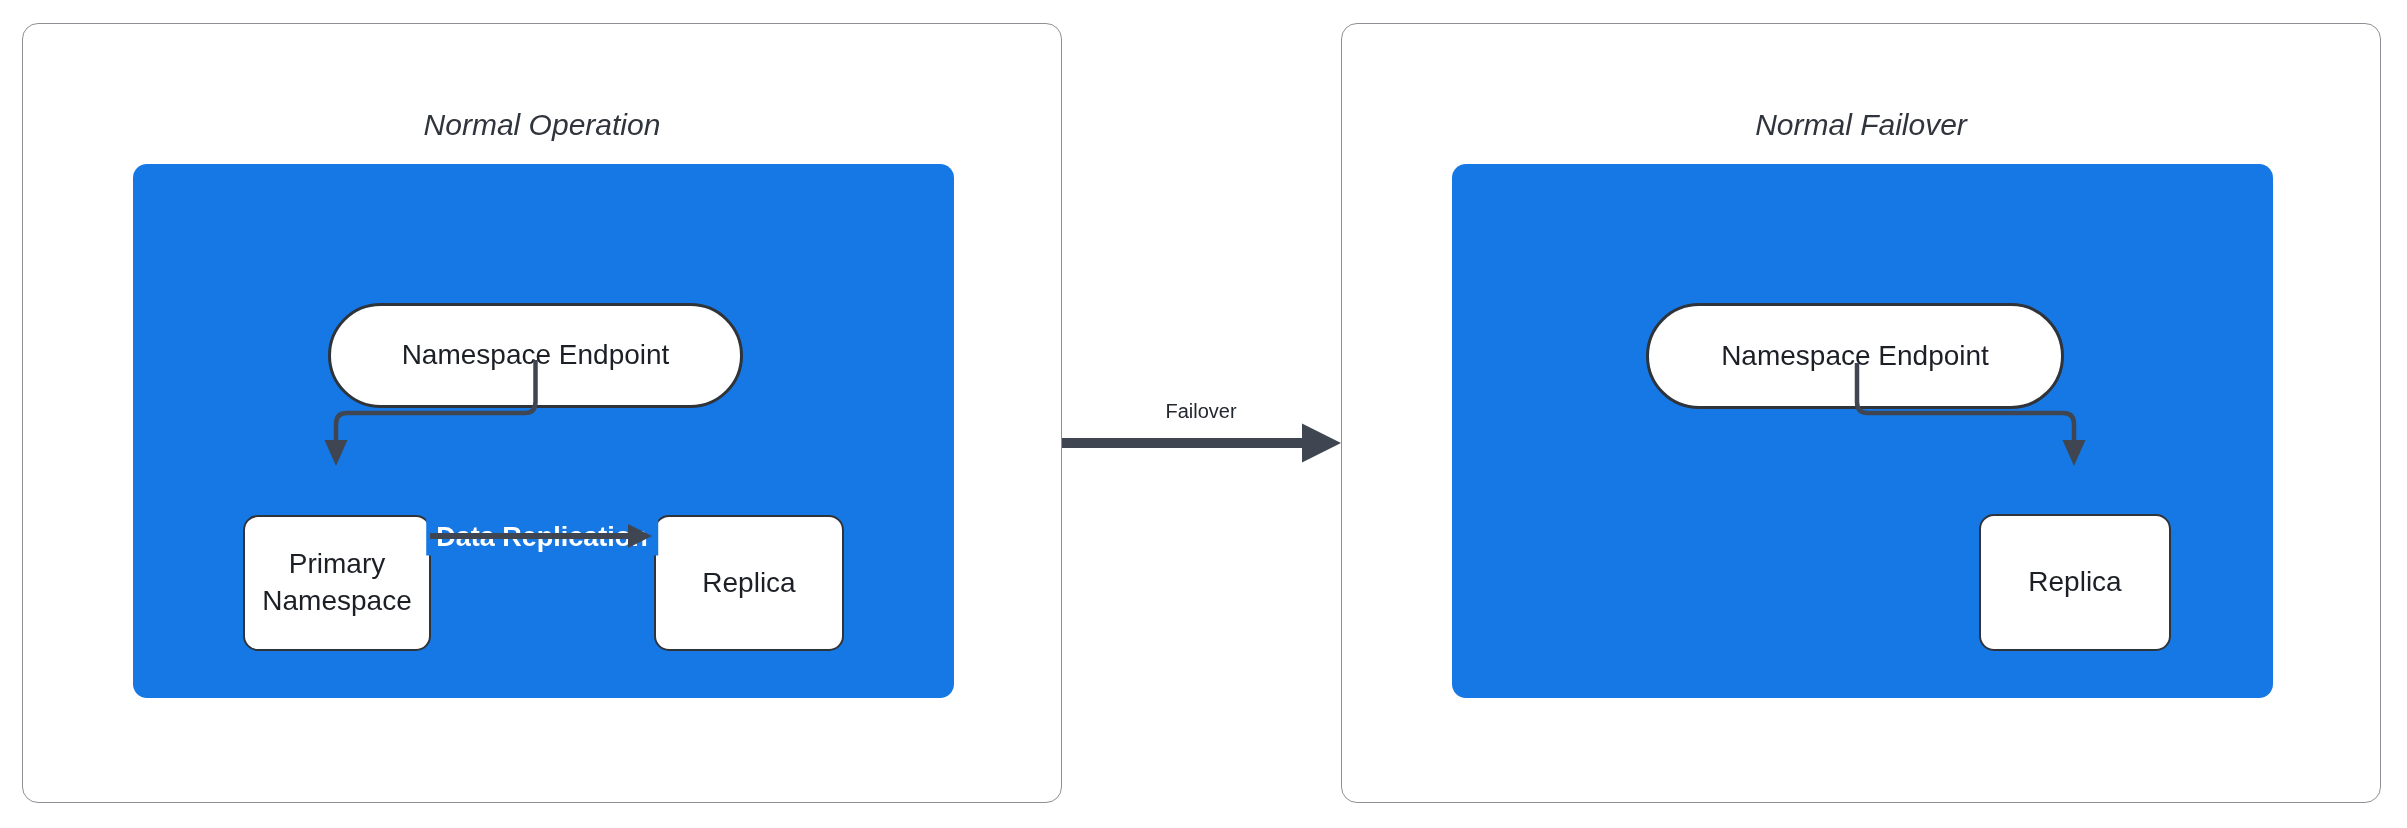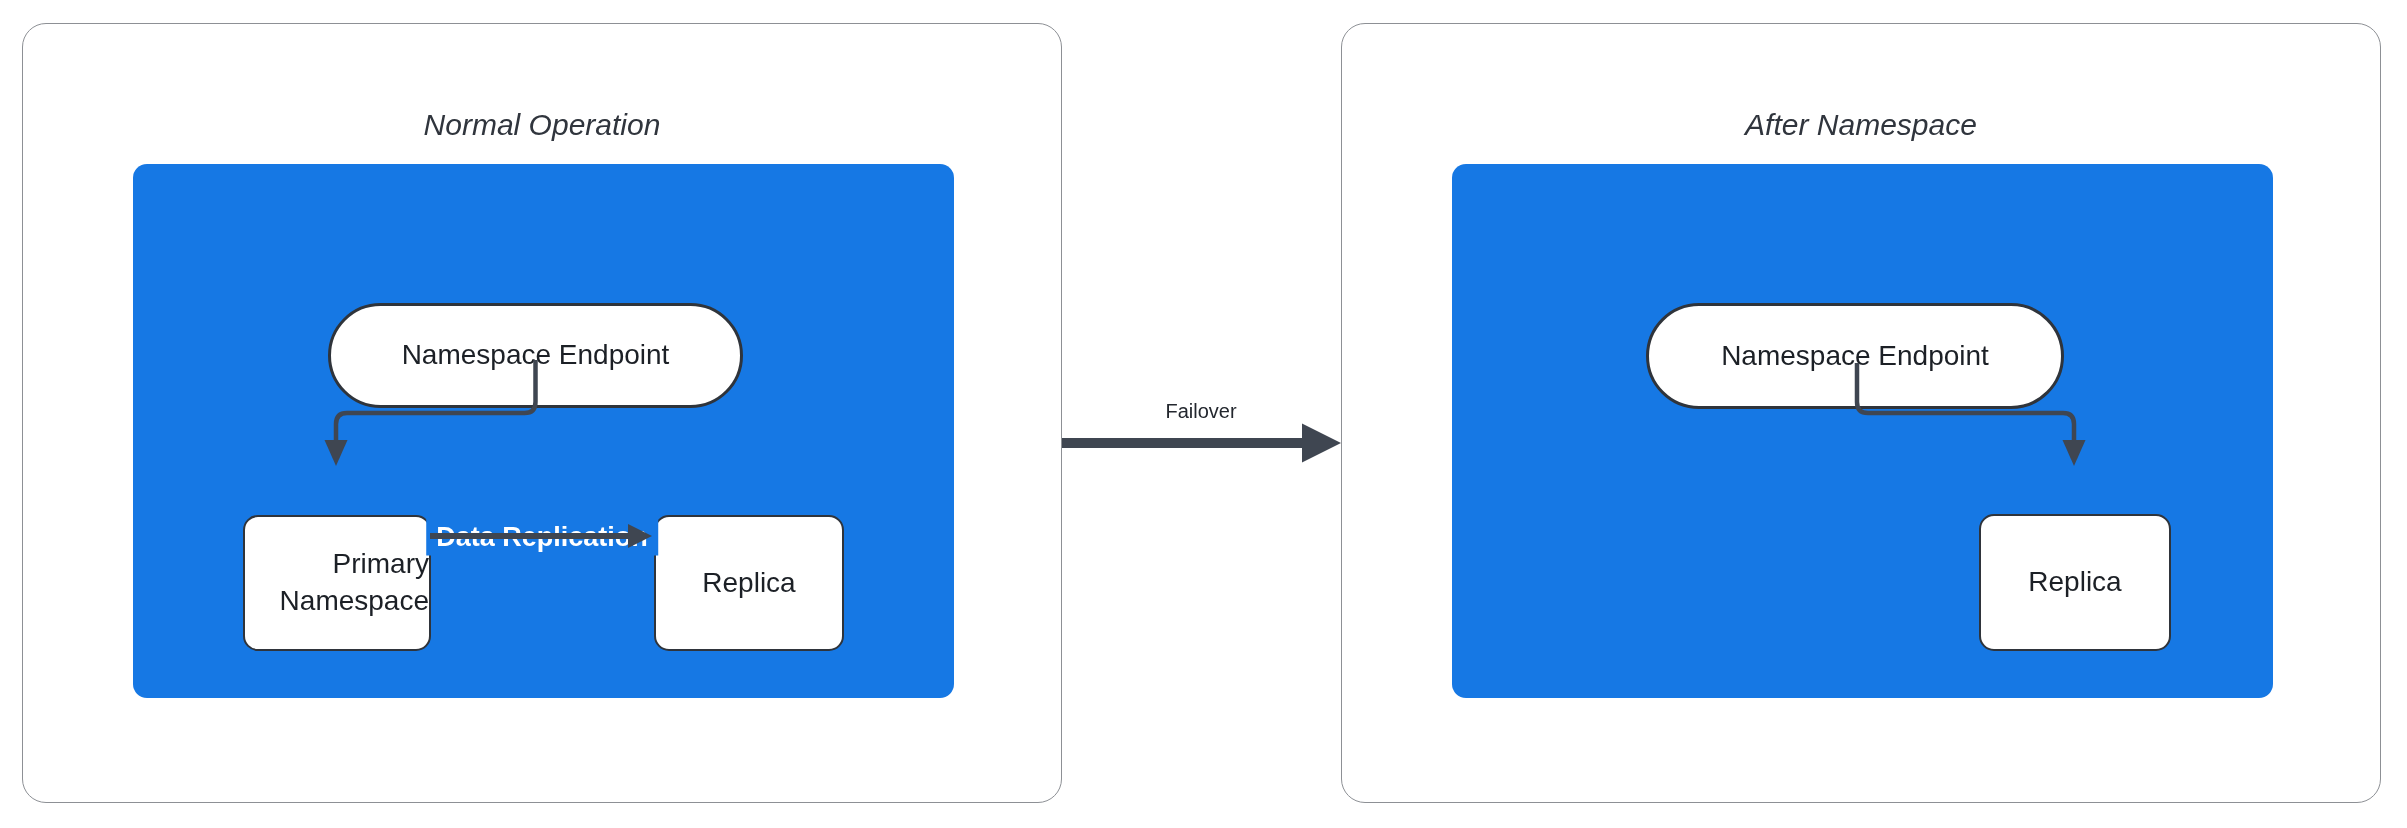--- a/index.html
+++ b/index.html
@@ -20,21 +20,21 @@
     width:2407px;height:828px;
     background:#ffffff;
     font-family:"Liberation Sans", sans-serif;
     overflow:hidden;
   }
   .edges-layer{position:absolute;left:0;top:0;width:2407px;height:828px;pointer-events:none;}
   .panel{
     position:absolute;top:23px;width:1040px;height:780px;
     background:#ffffff;
     border:1.5px solid var(--panel-border);
-    border-radius:24px;
+    border-radius:16px;
     box-sizing:border-box;
   }
   .panel-normal{left:22px;}
   .panel-after{left:1341px;}
   .panel-title{
     position:absolute;top:84px;left:0;right:0;
     text-align:center;
     font-style:italic;
     font-size:30px;
     color:var(--title-text);
@@ -53,21 +53,21 @@
     border-radius:15px;
     font-size:28px;
     color:var(--node-text);
     line-height:1.32;
     box-sizing:border-box;
     margin-top:47px;
   }
   .pill{border-radius:60px;border-width:3px;}
   .node-endpoint-1{left:305px;top:232px;width:415px;height:105px;}
   .node-endpoint-2{left:304px;top:232px;width:418px;height:106px;}
-  .node-primary{left:220px;top:444px;width:188px;height:136px;text-align:right;}
+  .node-primary{left:220px;top:444px;width:188px;height:136px;}
   .node-replica-1{left:631px;top:444px;width:190px;height:136px;}
   .node-recovering{
     left:217px;top:444px;width:194px;height:136px;
     background:var(--recovering-fill);
     font-style:italic;
     color:var(--recovering-text);
   }
   .node-replica-2{left:637px;top:443px;width:192px;height:137px;}
   .edge-label{
     position:absolute;
@@ -103,21 +103,21 @@
     <div class="node node-primary">
       <span>Primary Namespace</span>
     </div>
     <div class="node node-replica-1">
       <span>Replica</span>
     </div>
     <div class="edge-label edge-label-replication">Data Replication</div>
   </div>
 
   <div class="panel panel-after">
-    <div class="panel-title">After Namespace</div>
+    <div class="panel-title">Normal Failover</div>
     <div class="cluster"></div>
     <div class="node pill node-endpoint-2">
       <span>Namespace Endpoint</span>
     </div>
     <div class="node node-replica-2">
       <span>Replica</span>
     </div>
   </div>
 
   <div class="transition-label">Failover</div>

